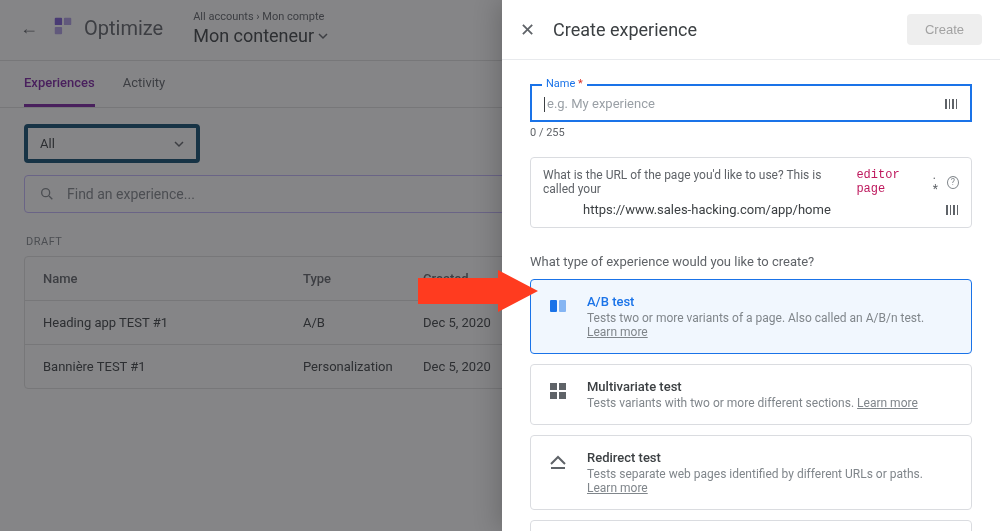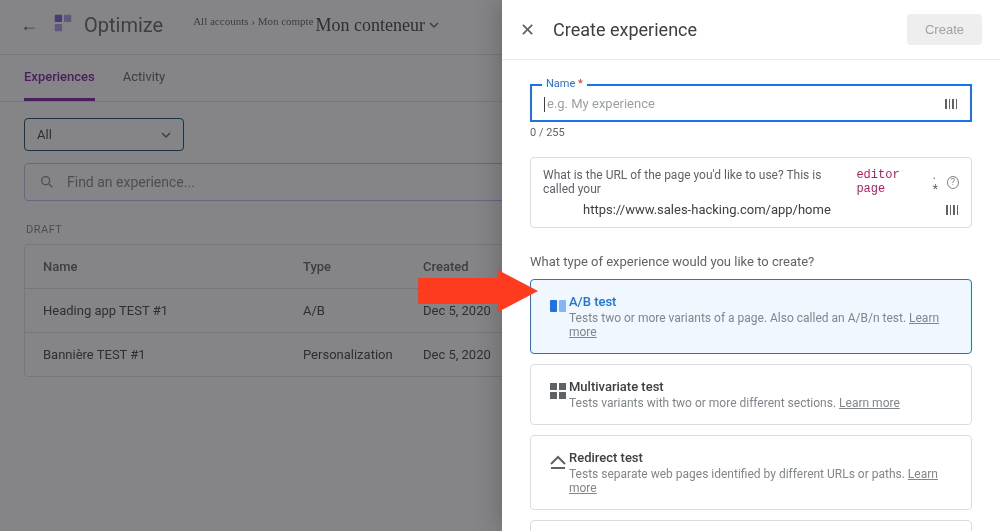--- a/index.html
+++ b/index.html
@@ -36,23 +36,22 @@
       color: #7b5cd6;
     }
     .logo-text {
       font-size: 20px;
       color: #5f6368;
       font-weight: 400;
       margin-right: 20px;
     }
     .breadcrumb-block {
       display: flex;
-      flex-direction: row;
+      flex-direction: column;
       gap: 2px;
-      font-family: Liberation Serif, serif;
     }
     .breadcrumb {
       font-size: 11px;
       color: #5f6368;
     }
     .container-name {
       font-size: 18px;
       color: #3c4043;
       display: flex;
       align-items: center;
@@ -75,23 +74,23 @@
       border-bottom-color: #7b1fa2;
       font-weight: 500;
     }
     .content-area {
       padding: 16px 24px;
     }
     .dropdown-all {
       display: inline-flex;
       align-items: center;
       justify-content: space-between;
-      width: 160px;
+      width: 176px;
       padding: 8px 12px;
-      border: 1px solid #0c4a6e;
+      border: 4px solid #0c4a6e;
       border-radius: 4px;
       font-size: 13px;
       color: #3c4043;
       margin-bottom: 12px;
     }
     .search-bar {
       display: flex;
       align-items: center;
       gap: 12px;
       padding: 10px 14px;
@@ -228,20 +227,21 @@
       padding-left: 40px;
     }
     .type-question {
       font-size: 13px;
       color: #5f6368;
       margin: 26px 0 10px 0;
     }
     .type-card {
       display: flex;
       align-items: flex-start;
+      gap: 18px;
       padding: 14px 16px;
       border: 1px solid #dadce0;
       border-radius: 4px;
       margin-bottom: 10px;
     }
     .type-card.selected {
       border-color: #1a73e8;
       background: #f1f7fe;
     }
     .type-icon {

